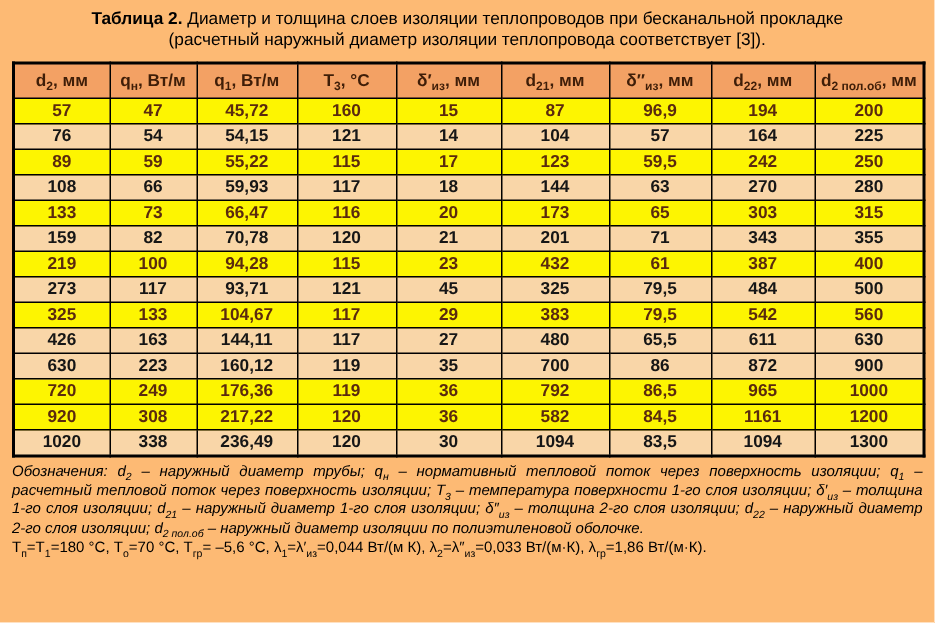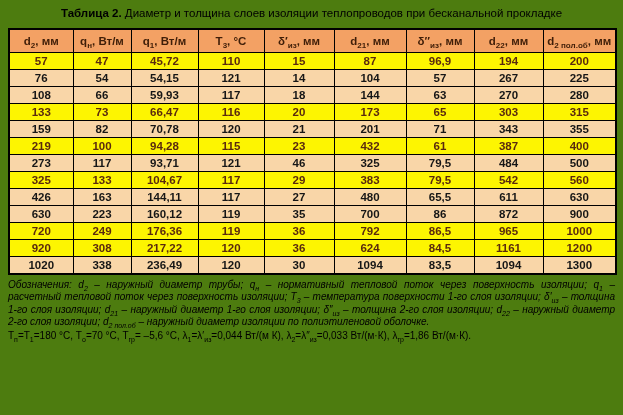--- a/index.html
+++ b/index.html
@@ -1,18 +1,18 @@
 <!DOCTYPE html>
 <html lang="ru"><head>
 <meta charset="utf-8">
 <style>
   html,body{margin:0;padding:0;background:#ffffff;}
   .page{
     width:623px;height:415px;box-sizing:border-box;
-    background:#4d7c0f;padding:7px 8px 0 8px;
+    background:#fdba74;padding:7px 8px 0 8px;
     font-family:"Liberation Sans",sans-serif;color:#000;
     overflow:hidden;
   }
   .title{
     text-align:center;font-size:11.5px;line-height:13.5px;
     color:#000;margin:0 0 7px 0;
   }
   .title .title-b{font-weight:bold;}
   table.ins{
     border-collapse:collapse;table-layout:fixed;width:607px;
@@ -38,20 +38,21 @@
 </head>
 <body>
 
 <div class="page">
 
   <div class="title">
     <div>
       <span class="title-b">Таблица 2.</span>
       <span>Диаметр и толщина слоев изоляции теплопроводов при бесканальной прокладке</span>
     </div>
+    <div>(расчетный наружный диаметр изоляции теплопровода соответствует [3]).</div>
   </div>
 
   <table class="ins">
     <colgroup>
         <col style="width: 64px;">
         <col style="width: 58px;">
         <col style="width: 67px;">
         <col style="width: 66px;">
         <col style="width: 70px;">
         <col style="width: 72px;">
@@ -70,37 +71,48 @@
           <th>δ″<sub>из</sub>, мм</th>
           <th>d<sub>22</sub>, мм</th>
           <th>d<sub>2 пол.об</sub>, мм</th>
         </tr>
     </thead>
     <tbody>
         <tr class="row-y">
           <td>57</td>
           <td>47</td>
           <td>45,72</td>
-          <td>110</td>
+          <td>160</td>
           <td>15</td>
           <td>87</td>
           <td>96,9</td>
           <td>194</td>
           <td>200</td>
         </tr>
         <tr class="row-t">
           <td>76</td>
           <td>54</td>
           <td>54,15</td>
           <td>121</td>
           <td>14</td>
           <td>104</td>
           <td>57</td>
-          <td>267</td>
+          <td>164</td>
           <td>225</td>
+        </tr>
+        <tr class="row-y">
+          <td>89</td>
+          <td>59</td>
+          <td>55,22</td>
+          <td>115</td>
+          <td>17</td>
+          <td>123</td>
+          <td>59,5</td>
+          <td>242</td>
+          <td>250</td>
         </tr>
         <tr class="row-t">
           <td>108</td>
           <td>66</td>
           <td>59,93</td>
           <td>117</td>
           <td>18</td>
           <td>144</td>
           <td>63</td>
           <td>270</td>
@@ -137,21 +149,21 @@
           <td>432</td>
           <td>61</td>
           <td>387</td>
           <td>400</td>
         </tr>
         <tr class="row-t">
           <td>273</td>
           <td>117</td>
           <td>93,71</td>
           <td>121</td>
-          <td>46</td>
+          <td>45</td>
           <td>325</td>
           <td>79,5</td>
           <td>484</td>
           <td>500</td>
         </tr>
         <tr class="row-y">
           <td>325</td>
           <td>133</td>
           <td>104,67</td>
           <td>117</td>
@@ -193,21 +205,21 @@
           <td>86,5</td>
           <td>965</td>
           <td>1000</td>
         </tr>
         <tr class="row-y">
           <td>920</td>
           <td>308</td>
           <td>217,22</td>
           <td>120</td>
           <td>36</td>
-          <td>624</td>
+          <td>582</td>
           <td>84,5</td>
           <td>1161</td>
           <td>1200</td>
         </tr>
         <tr class="row-t">
           <td>1020</td>
           <td>338</td>
           <td>236,49</td>
           <td>120</td>
           <td>30</td>

